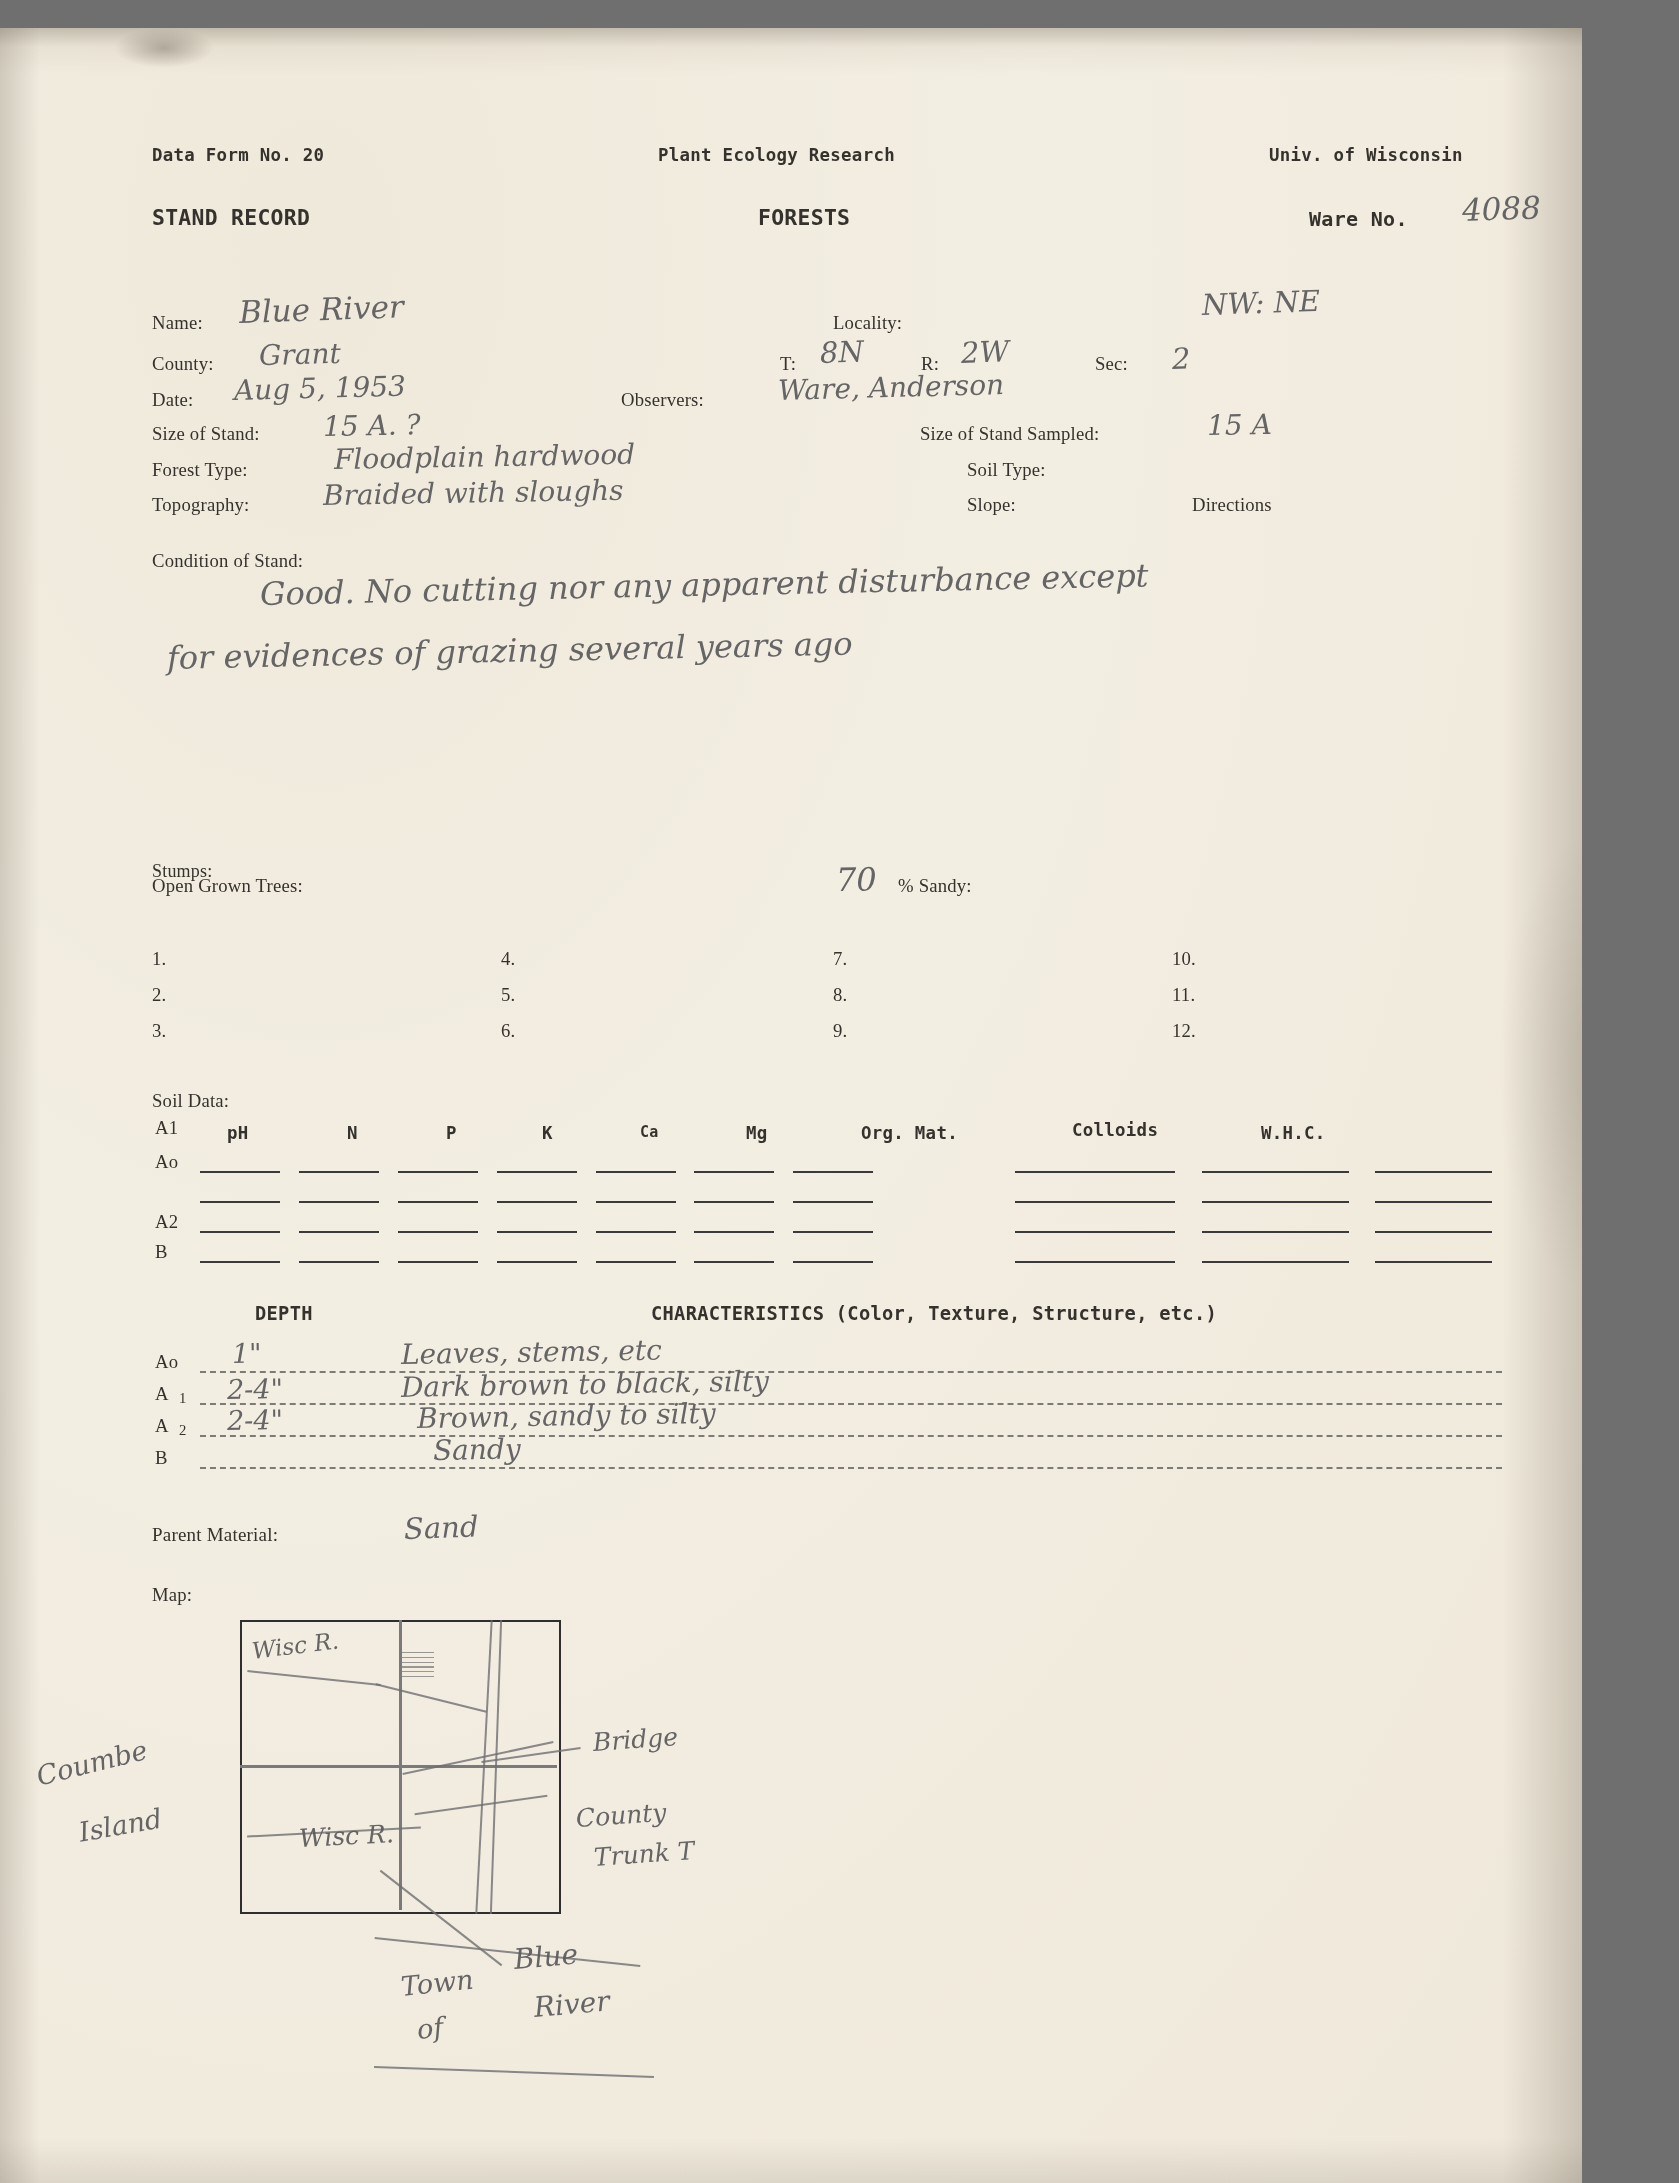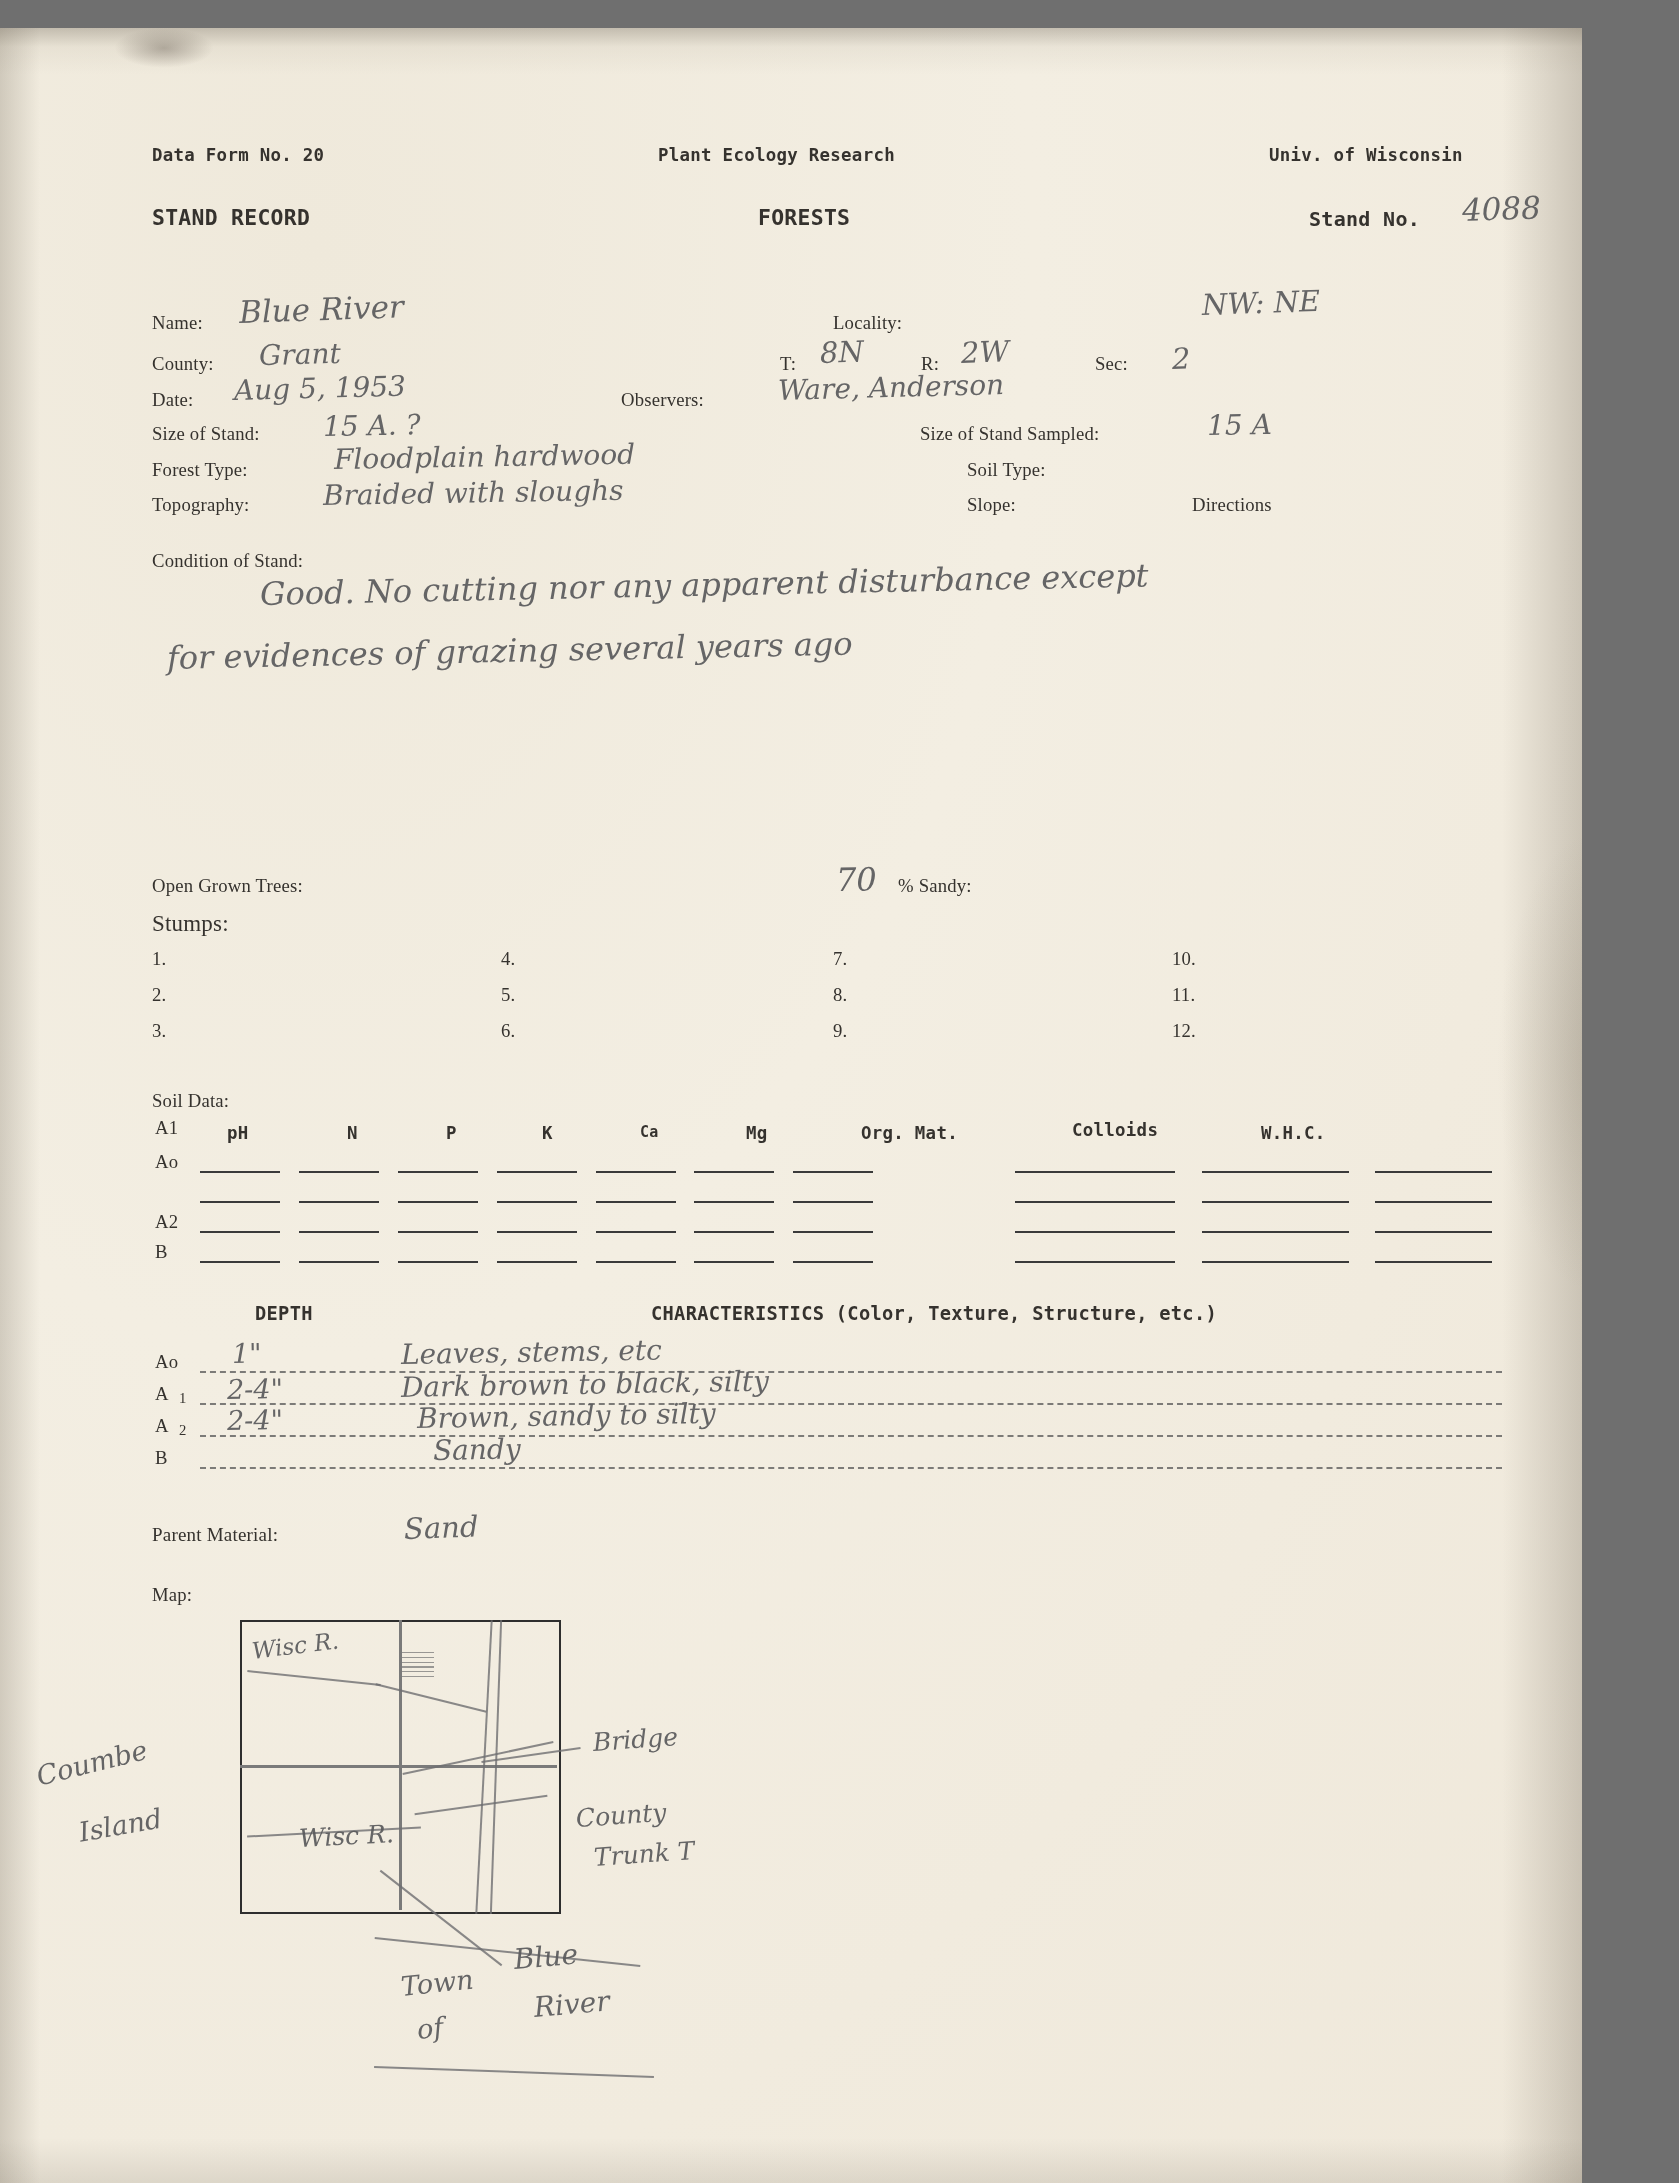--- a/index.html
+++ b/index.html
@@ -105,21 +105,21 @@
   <div class="edge-bottom"></div>
   <div class="smudge1"></div>
   <div class="smudge2"></div>
 
   <div class="typed t-bold" style="left:152px; top:117px; font-size:17.4px;">Data Form No. 20</div>
   <div class="typed t-bold" style="left:658px; top:117px; font-size:17.4px;">Plant Ecology Research</div>
   <div class="typed t-bold" style="left:1269px; top:117px; font-size:17.4px;">Univ. of Wisconsin</div>
 
   <div class="typed t-bold" style="left:152px; top:177px; font-size:21.4px;">STAND RECORD</div>
   <div class="typed t-bold" style="left:758px; top:177px; font-size:21.4px;">FORESTS</div>
-  <div class="typed t-bold" style="left:1309px; top:179px; font-size:20px;">Stand No.</div>
+  <div class="typed t-bold" style="left:1309px; top:179px; font-size:20px;">Ware No.</div>
   <div class="hand" style="left:1462px; top:164px; font-size:31px; transform: rotate(-2deg);">4088</div>
 
   <div class="typed serifish" style="left:152px; top:284px; font-size:18.7px;">Name:</div>
   <div class="hand" style="left:239px; top:266px; font-size:31px; transform: rotate(-2deg);">Blue River</div>
 
   <div class="typed serifish" style="left:152px; top:325px; font-size:18.7px;">County:</div>
   <div class="hand" style="left:259px; top:311px; font-size:28px; transform: rotate(-1.5deg);">Grant</div>
 
   <div class="typed serifish" style="left:152px; top:361px; font-size:18.7px;">Date:</div>
   <div class="hand" style="left:234px; top:346px; font-size:28px; transform: rotate(-1.5deg);">Aug 5, 1953</div>
@@ -156,21 +156,21 @@
   <div class="typed serifish" style="left:1192px; top:466px; font-size:18.7px;">Directions</div>
 
   <div class="typed serifish" style="left:152px; top:522px; font-size:18.7px;">Condition of Stand:</div>
   <div class="hand" style="left:260px; top:547px; font-size:32px; transform: rotate(-1.2deg);">Good.  No cutting nor any apparent disturbance except</div>
   <div class="hand" style="left:167px; top:611px; font-size:32px; transform: rotate(-1.2deg);">for evidences of grazing several years ago</div>
 
   <div class="typed serifish" style="left:152px; top:847px; font-size:18.7px;">Open Grown Trees:</div>
   <div class="hand" style="left:836px; top:833px; font-size:32px; transform: rotate(-1deg);">70</div>
   <div class="typed serifish" style="left:898px; top:847px; font-size:18.7px;">% Sandy:</div>
 
-  <div class="typed serifish" style="left:152px; top:883px; font-size:23px;">Stumps:</div>
+  <div class="typed serifish" style="left:152px; top:833px; font-size:18px;">Stumps:</div>
 
   <div class="typed serifish" style="left:152px; top:920px; font-size:18.7px;">1.</div>
   <div class="typed serifish" style="left:152px; top:956px; font-size:18.7px;">2.</div>
   <div class="typed serifish" style="left:152px; top:992px; font-size:18.7px;">3.</div>
 
   <div class="typed serifish" style="left:501px; top:920px; font-size:18.7px;">4.</div>
   <div class="typed serifish" style="left:501px; top:956px; font-size:18.7px;">5.</div>
   <div class="typed serifish" style="left:501px; top:992px; font-size:18.7px;">6.</div>
 
   <div class="typed serifish" style="left:833px; top:920px; font-size:18.7px;">7.</div>

